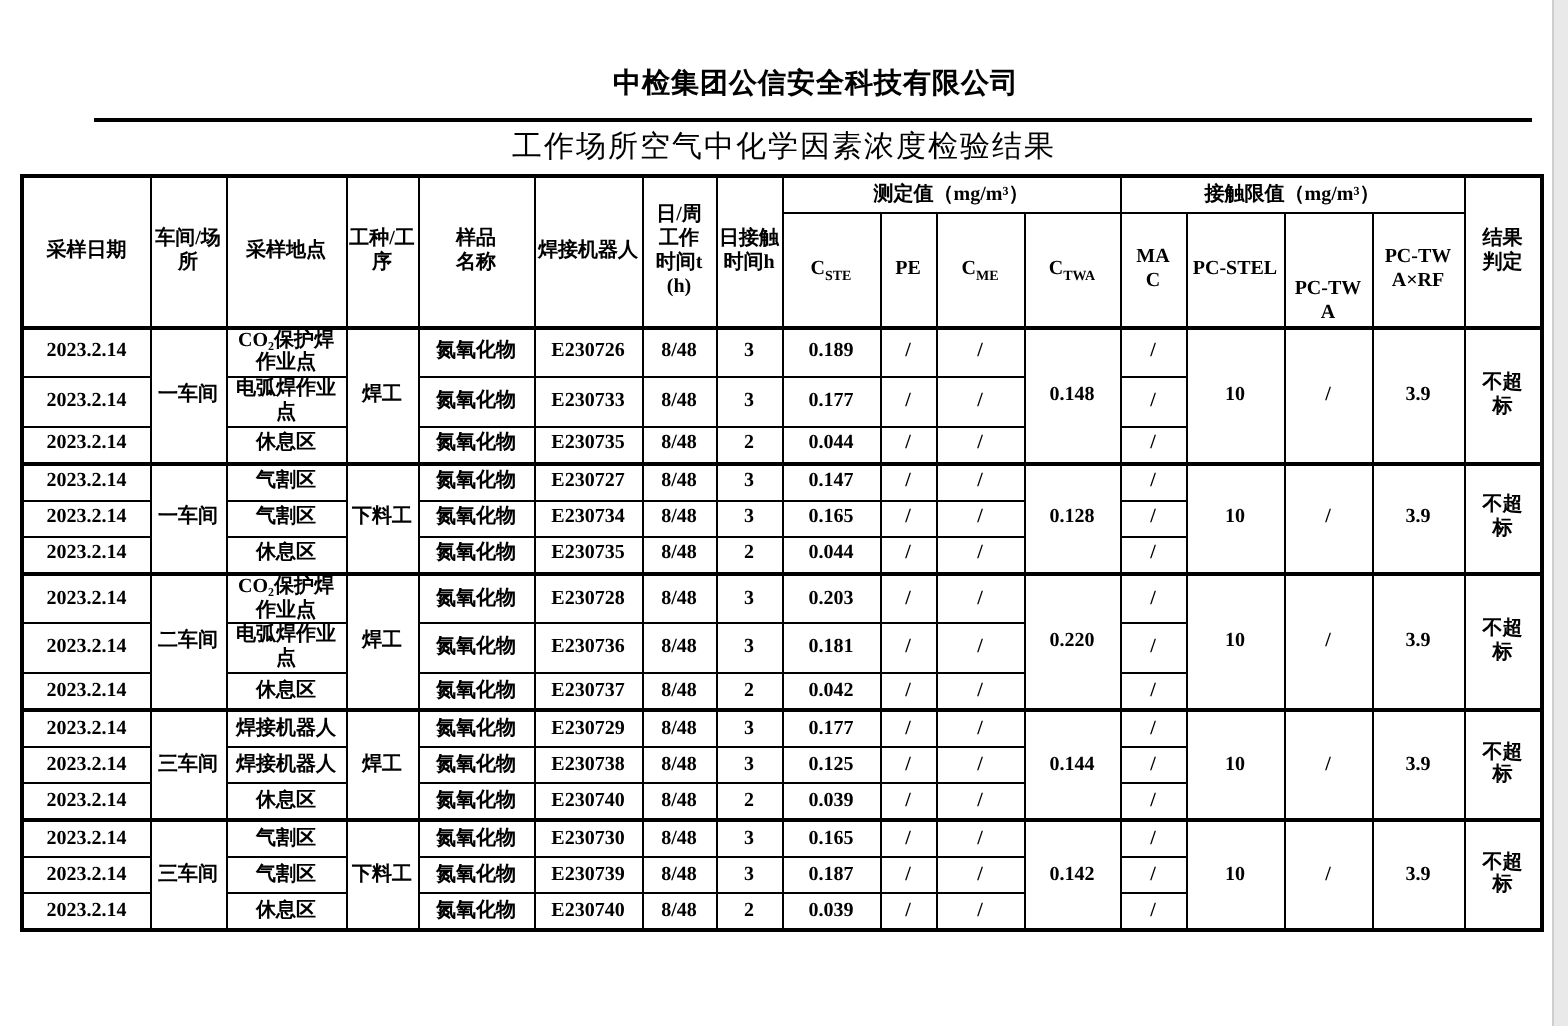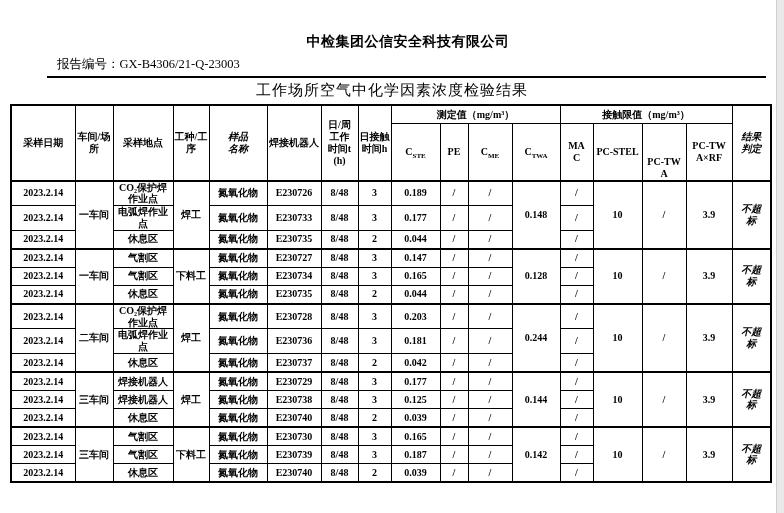--- a/index.html
+++ b/index.html
@@ -34,30 +34,29 @@
   table.results td {
     border:1px solid #000; text-align:center; vertical-align:middle;
     padding:0 1px; line-height:1.18; overflow:hidden;
   }
   thead tr.h1 td { height:17px; }
   thead tr.h2 td { height:42px; }
   tbody td { height:17px; }
   tbody tr.gs td { border-top:2px solid #000; }
   sub { font-size:7px; line-height:0; }
   .wfix { display:inline-block; word-break:break-all; }
-  .w20 { width:20px; } .w22 { width:22px;font-style:italic; } .w26 { width:27px; }
+  .w20 { width:20px; } .w22 { width:22px; } .w26 { width:27px; }
   .w34 { width:34px;margin-top:32px; } .w36 { width:37px; }
 </style>
 </head>
 <body>
 
 <div class="page">
   <div class="company">中检集团公信安全科技有限公司</div>
   <div class="info-line">
-    <span><span>报告编号：</span><span>GX-B4306/21-Q-23003</span></span>
   </div>
   <div class="table-title">工作场所空气中化学因素浓度检验结果</div>
 
   <table class="results">
     <colgroup>
       <col style="width:64px">
         <col style="width:38px">
         <col style="width:60px">
         <col style="width:36px">
       <col style="width:58px">
@@ -191,21 +190,21 @@
           <td rowspan="3">二车间</td>
           <td>CO₂保护焊作业点</td>
           <td rowspan="3">焊工</td>
           <td>氮氧化物</td>
           <td>E230728</td>
           <td>8/48</td>
           <td>3</td>
           <td>0.203</td>
           <td>/</td>
           <td>/</td>
-          <td rowspan="3">0.244</td>
+          <td rowspan="3">0.220</td>
           <td>/</td>
           <td rowspan="3">10</td>
           <td rowspan="3">/</td>
           <td rowspan="3">3.9</td>
           <td rowspan="3"><span class="wfix w22">不超标</span></td>
         </tr>
         <tr>
           <td>2023.2.14</td>
           <td>电弧焊作业点</td>
           <td>氮氧化物</td>

